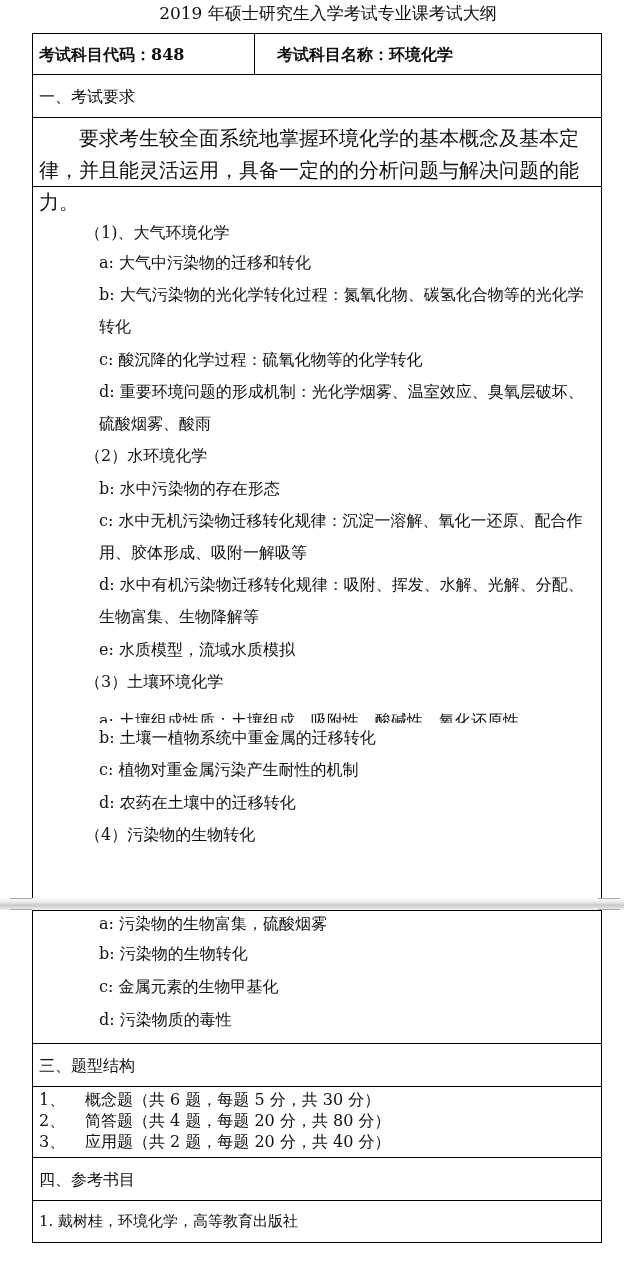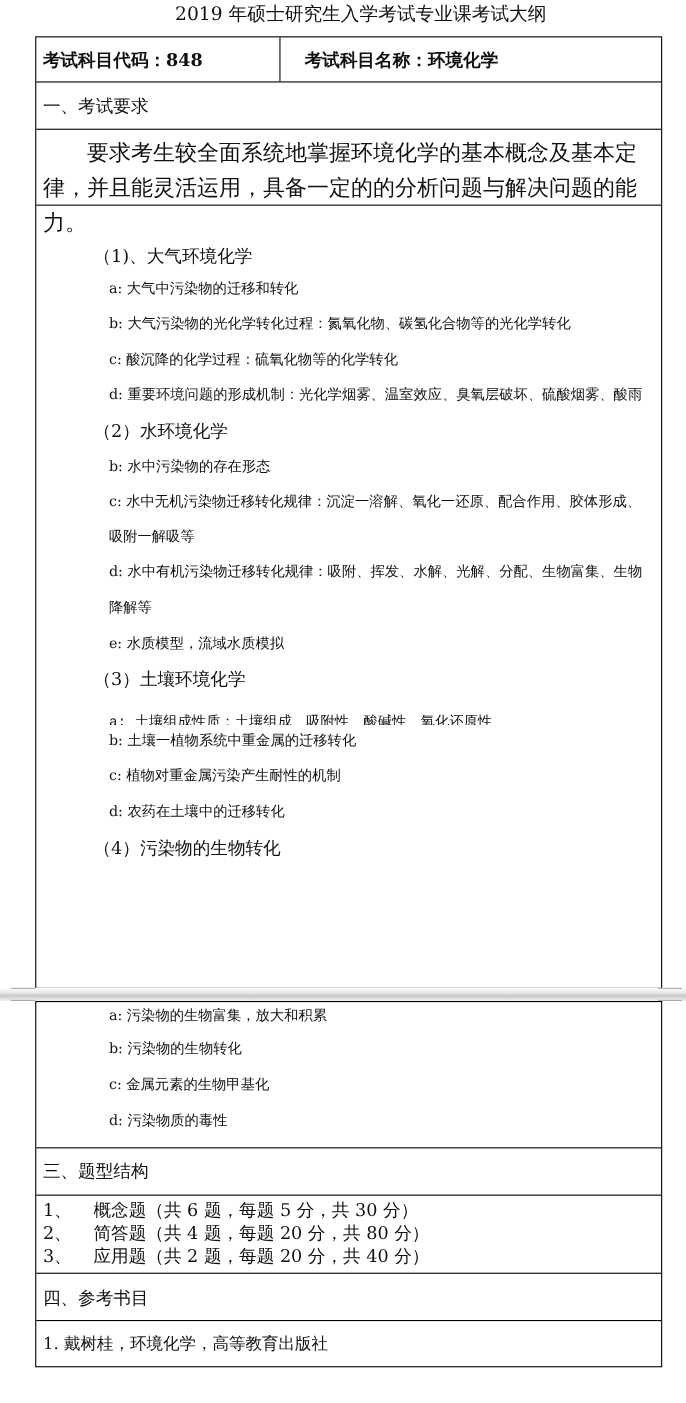--- a/index.html
+++ b/index.html
@@ -24,21 +24,21 @@
     box-sizing: border-box;
   }
   .hdr-cell.left { width: 222px; border-right: 1px solid #000; }
   .hdr-cell.right { flex: 1; }
   .sec-head { font-size: 16px; height: 41px; line-height: 41px; padding-left: 6px; }
   .para {
     font-size: 20px; line-height: 32px; padding: 4px 8px 2px 6px; text-indent: 2em;
   }
   .content { padding: 0 6px; }
   .sub-head { font-size: 16px; line-height: 32px; padding-left: 46px; }
-  .item { font-size: 13px; line-height: 33px; padding-left: 60px; padding-right: 8px; }
+  .item { font-size: 16px; line-height: 33px; padding-left: 60px; padding-right: 8px; }
   .item.wrap { line-height: 32px; }
   .clip { height: 17px; overflow: hidden; line-height: 30px; }
   .types { font-size: 16px; line-height: 21px; padding: 2px 6px 12px 6px; }
   .types .t-row { display: flex; }
   .types .num { width: 46px; }
   .ref { font-size: 15px; line-height: 40px; padding-left: 6px; height: 40px; }
   .page-gap {
     position: absolute; left: 0; width: 624px; top: 898px; height: 12px;
     background: linear-gradient(#ffffff, #e6e6e6 40%, #c8c8c8 60%, #f2f2f2);
   }
@@ -63,36 +63,36 @@
     <div class="item">a: 大气中污染物的迁移和转化</div>
     <div class="item wrap">b: 大气污染物的光化学转化过程：氮氧化物、碳氢化合物等的光化学转化</div>
     <div class="item">c: 酸沉降的化学过程：硫氧化物等的化学转化</div>
     <div class="item wrap">d: 重要环境问题的形成机制：光化学烟雾、温室效应、臭氧层破坏、硫酸烟雾、酸雨</div>
     <div class="sub-head">（2）水环境化学</div>
     <div class="item">b: 水中污染物的存在形态</div>
     <div class="item wrap">c: 水中无机污染物迁移转化规律：沉淀一溶解、氧化一还原、配合作用、胶体形成、吸附一解吸等</div>
     <div class="item wrap">d: 水中有机污染物迁移转化规律：吸附、挥发、水解、光解、分配、生物富集、生物降解等</div>
     <div class="item">e:   水质模型，流域水质模拟</div>
     <div class="sub-head">（3）土壤环境化学</div>
-    <div class="item clip" style="margin-top:8px;font-family:Liberation Mono, monospace;">a: 土壤组成性质：土壤组成、吸附性、酸碱性、氧化还原性</div>
+    <div class="item clip" style="margin-top:8px;">a: 土壤组成性质：土壤组成、吸附性、酸碱性、氧化还原性</div>
     <div class="item" style="line-height:30px;">b: 土壤一植物系统中重金属的迁移转化</div>
     <div class="item">c: 植物对重金属污染产生耐性的机制</div>
     <div class="item">d: 农药在土壤中的迁移转化</div>
     <div class="sub-head">（4）污染物的生物转化</div>
   </div>
 </div>
 
 <div class="page-gap">
   <div class="gap-mark" style="left:10px;"></div>
   <div class="gap-mark" style="right:4px;"></div>
 </div>
 
 <div class="page" style="top:910px; height:333px;">
   <div class="row content" style="height:133px;">
-    <div class="item" style="line-height:26px;">a: 污染物的生物富集，放大和积累</div>
+    <div class="item" style="line-height:26px;">a: 污染物的生物富集，硫酸烟雾</div>
     <div class="item">b:  污染物的生物转化</div>
     <div class="item">c: 金属元素的生物甲基化</div>
     <div class="item">d: 污染物质的毒性</div>
   </div>
   <div class="row sec-head" style="height:43px;line-height:43px;font-family:Liberation Serif, serif;">三、题型结构</div>
   <div class="row types" style="height:71px;">
     <div class="t-row">
       <span class="num">1、</span>
       <span>概念题（共 6  题，每题 5 分，共 30 分）</span>
     </div>

